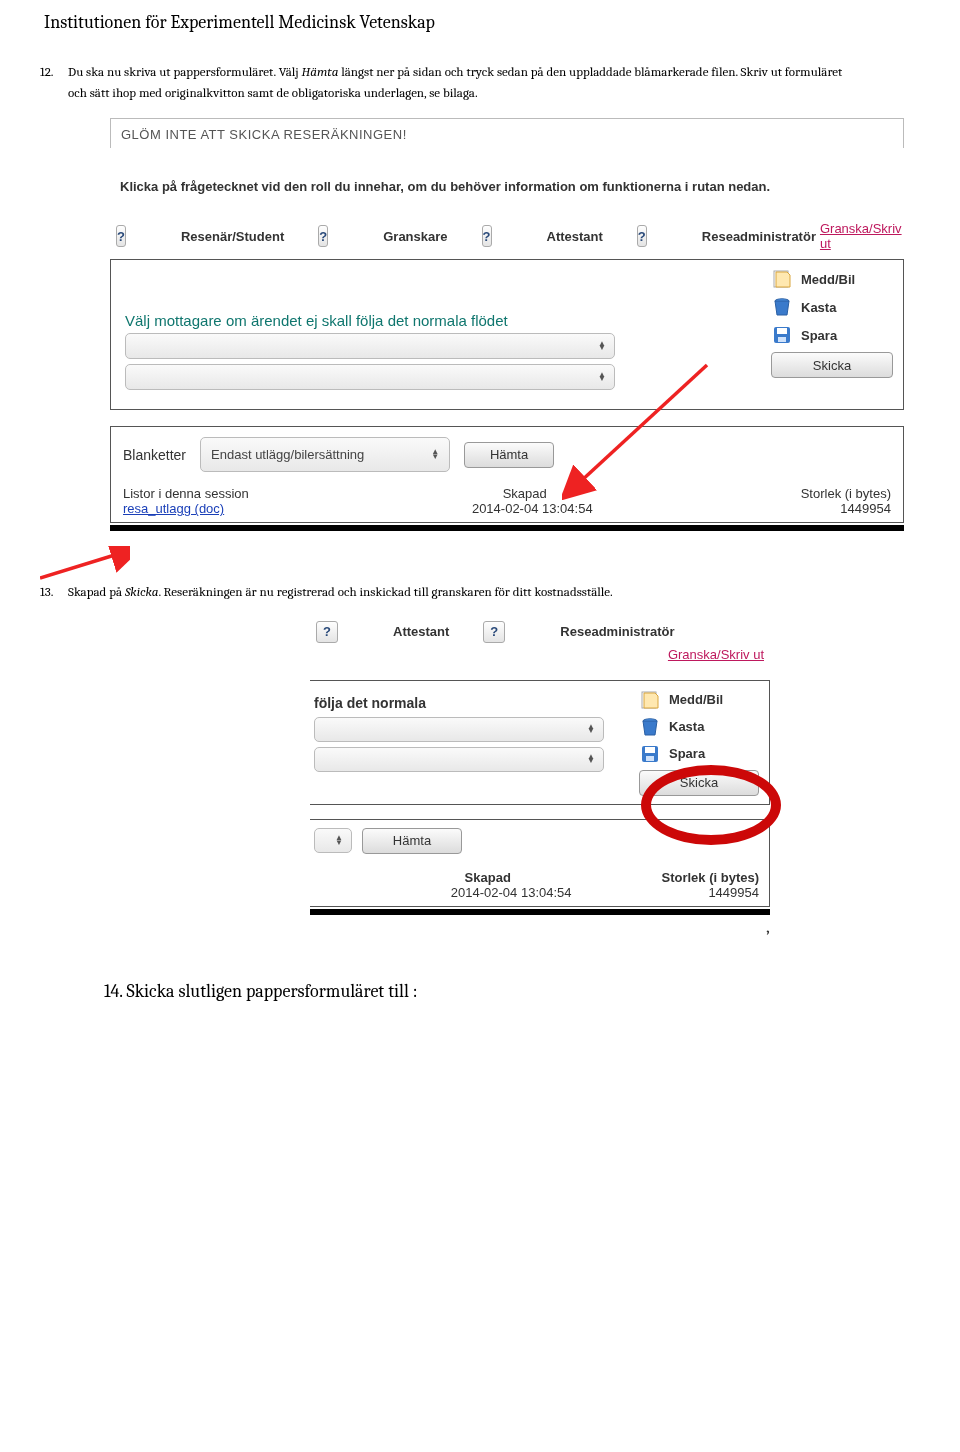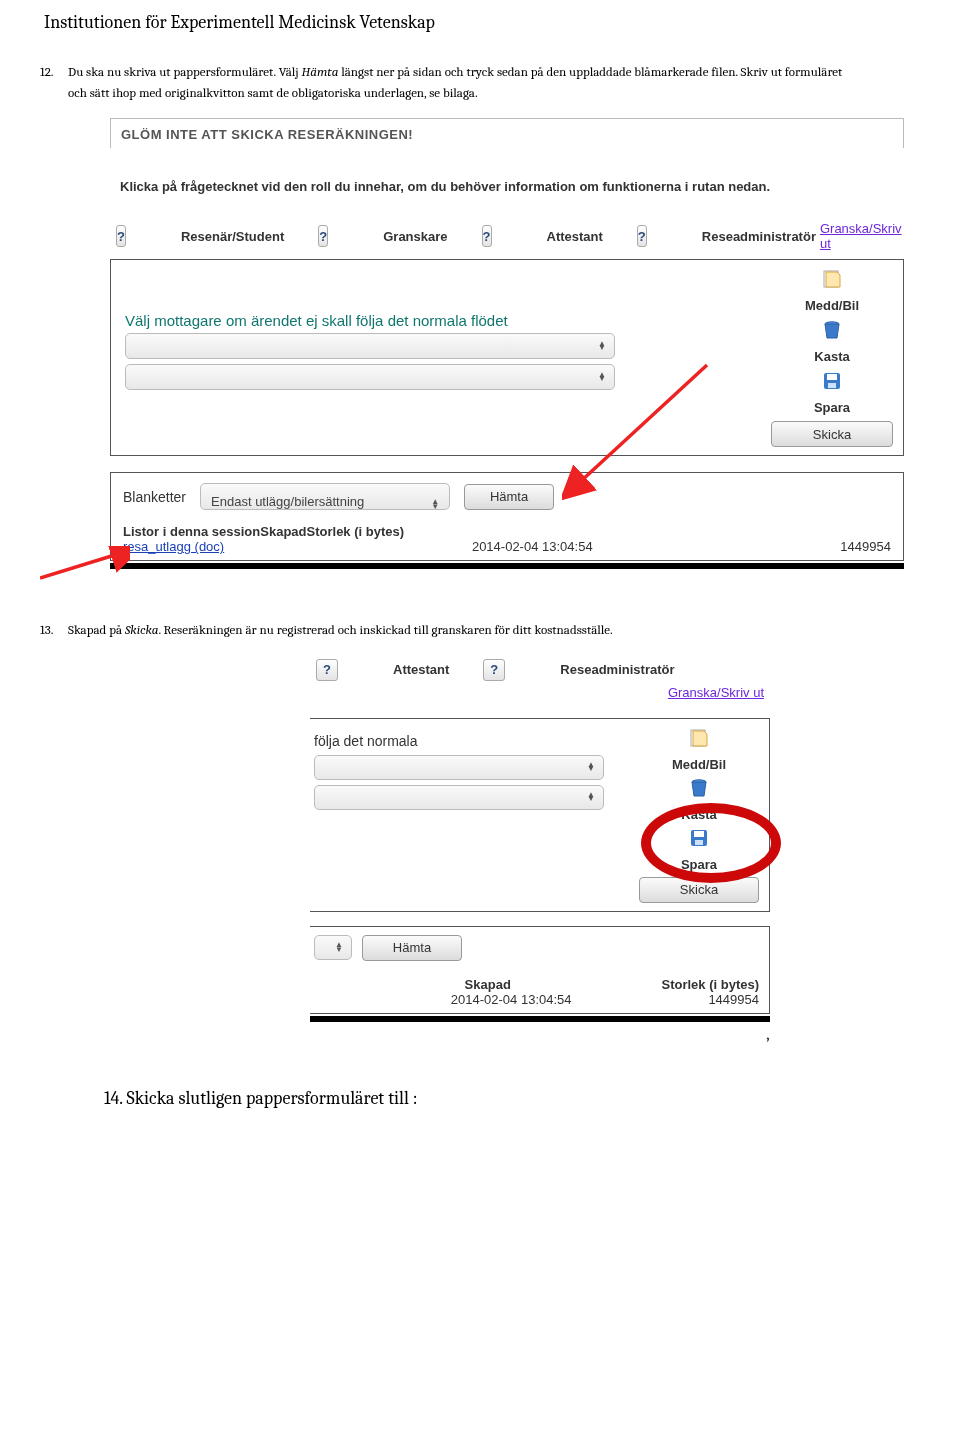--- a/index.html
+++ b/index.html
@@ -37,21 +37,21 @@
     font-family: Verdana, Arial, sans-serif;
     font-size: 13px;
     color: #333;
     position: relative;
     padding-bottom: 4px;
   }
   .ss1-top {
     border: 1px solid #bbb;
     border-bottom: none;
     padding: 8px 10px 6px;
-    font-weight: bold;
+    font-weight: normal;
     color: #555;
     letter-spacing: .5px;
   }
   .ss1-info {
     padding: 30px 10px 8px 10px;
     color: #444;
     font-size: 13px;
     line-height: 1.35;
   }
   .ss1-info b { color: #333; }
@@ -71,21 +71,21 @@
     border: 1px solid #aaa;
     border-radius: 3px;
     font-weight: bold;
     color: #2a4a7a;
     margin-right: 6px;
     font-size: 13px;
   }
   .role-lbl { font-weight: bold; color: #333; margin-right: 30px; padding-left: 45px; }
   .gsu-link {
     margin-left: auto;
-    color: #6d28d9;
+    color: #be185d;
     text-decoration: underline;
     font-size: 13px;
   }
   .panel {
     border: 1.5px solid #555;
     margin-top: 8px;
     position: relative;
     display: flex;
   }
   .panel-left {
@@ -107,21 +107,21 @@
     color: #666;
     font-size: 11px;
   }
   .panel-right {
     width: 142px;
     padding: 8px 10px;
     display: flex;
     flex-direction: column;
     gap: 6px;
   }
-  .act-row { display:flex; align-items:center; gap:8px; font-weight:bold;flex-direction:column; }
+  .act-row { display:flex; align-items:center; gap:8px; font-weight:bold; }
   .act-row .icon { width:22px; height:22px; display:flex; align-items:center; justify-content:center; }
   .btn-gray {
     height: 26px;
     display:flex; align-items:center; justify-content:center;
     background: linear-gradient(#fbfbfb,#dcdcdc);
     border: 1px solid #999;
     border-radius: 4px;
     color: #333;
     font-size: 13px;
     padding: 0 18px;
@@ -130,32 +130,32 @@
 
   .panel2 {
     border: 1.5px solid #555;
     margin-top: 16px;
     padding: 10px 12px 6px;
   }
   .blank-row { display:flex; align-items:center; gap:14px; }
   .blank-lbl { color:#333; font-size: 14px; }
   .blank-select {
     width: 250px;
-    height: 27px;
+    height: 35px;
     background: linear-gradient(#fafafa,#e8e8e8);
     border: 1px solid #bbb;
     border-radius: 5px;
-    display:flex; align-items:flex-end; justify-content:space-between;
+    display:flex; align-items:center; justify-content:space-between;
     padding: 0 10px;
     font-size: 13px; color:#444;
   }
   .session-row {
-    display:flex; 
+    display:flex; justify-content:space-between;
     margin-top: 14px;
-    font-weight: bold; font-size: 13px;
+    font-weight: normal; font-size: 13px;
   }
   .session-data {
     display:flex; justify-content:space-between;
     font-size: 13px;
   }
   .session-data .link { color:#1a3fb8; text-decoration: underline; }
   .black-bar { height: 6px; background:#000; margin-top: 2px; }
 
   
   .arrow { position:absolute; pointer-events:none; }
@@ -172,21 +172,21 @@
     position: relative;
   }
   .ss2-roles { display:flex; align-items:center; gap:4px; padding: 4px 6px;}
   .ss2-panel {
     border: 1.5px solid #555;
     border-left: none;
     margin-top: 18px;
     display:flex;
     position: relative;
   }
-  .ss2-left { flex:1; padding: 14px 10px 10px 4px; }
+  .ss2-left { flex:1; padding: 14px 10px 10px 4px; font-weight: bold; }
   .ss2-left-lbl { font-size: 14px; color:#333; margin-bottom:6px;}
   .ss2-sel {
     width: 290px; height:25px;
     background: linear-gradient(#fafafa,#e8e8e8);
     border:1px solid #bbb; border-radius:5px;
     margin-bottom:5px;
     display:flex; justify-content:flex-end; align-items:center; padding-right:8px;
   }
   .ss2-right { width:140px; padding:8px 10px; display:flex; flex-direction:column; gap:5px;}
   .ss2-blank {

